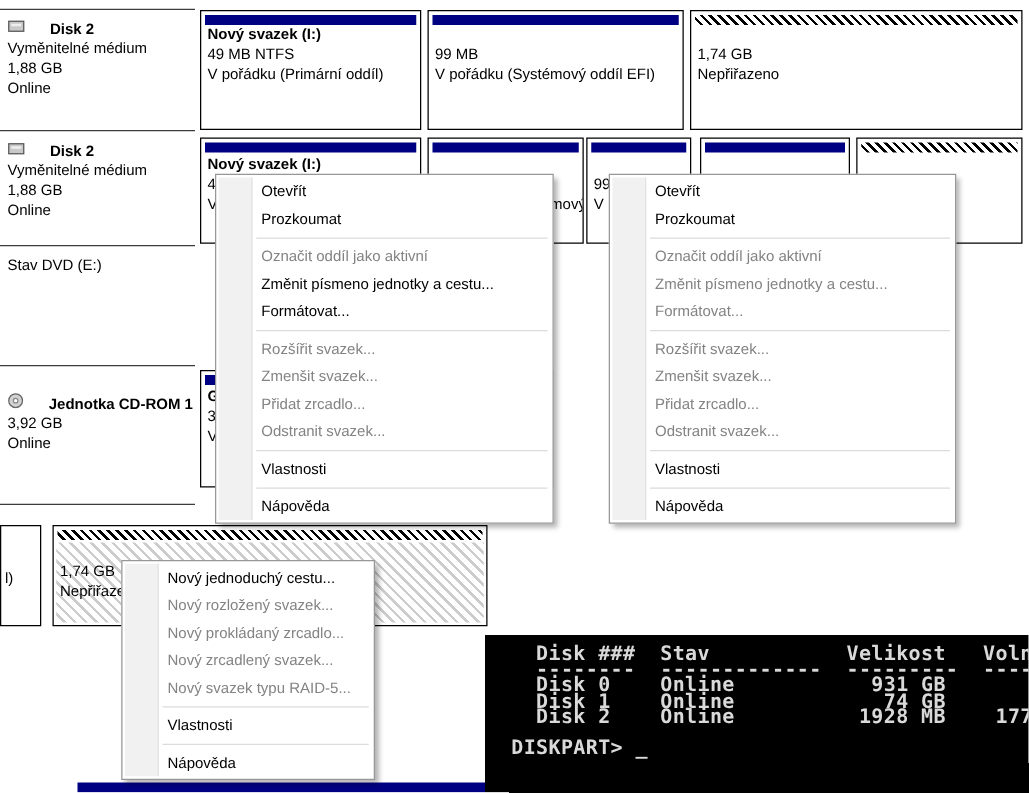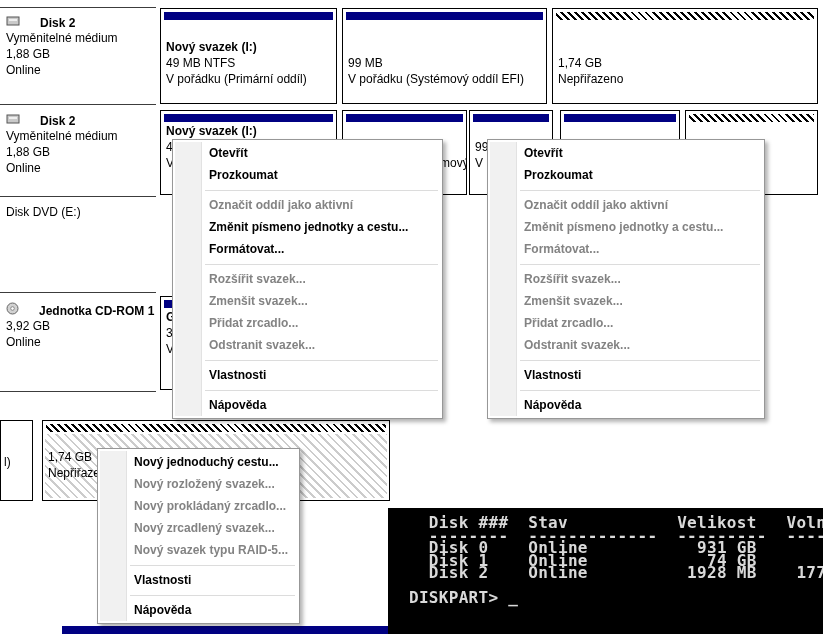--- a/index.html
+++ b/index.html
@@ -12,38 +12,38 @@
               border-bottom:1px solid #3c3c3c; padding:6px 4px 0 6px; }
   .diskcell.first { border-top:1px solid #3c3c3c; }
   .diskcell .title { font-weight:bold; height:16px; display:flex; align-items:flex-end; gap:20px; white-space:nowrap; }
   .diskcell .line { height:16px; line-height:16px; white-space:nowrap; }
 
   
   .block { position:absolute; border:1px solid #000; background:#fff; padding:2px; overflow:hidden; }
   .stripe { height:8px; margin:1px 1px 0 1px; }
   .stripe.primary { background:#000082; }
   .stripe.unalloc { background:repeating-linear-gradient(45deg,#fff 0 3px,#000 3px 5px); }
-  .bname { font-weight:bold; height:15px; line-height:15px; margin:20px 3px 0 3px; white-space:nowrap; }
+  .bname { font-weight:bold; height:15px; line-height:15px; margin:0 3px 0 3px; white-space:nowrap; }
   .bline { height:15px; line-height:15px; margin:1px 3px 0 3px; white-space:nowrap; }
   .block.tight .bname { margin-top:2px; }
   .block.hatched { background:#fff; }
   .block.hatched .body-hatch { position:absolute; left:2px; right:2px; top:13px; bottom:2px;
        background:repeating-linear-gradient(45deg,transparent 0 4px,rgba(0,0,0,.20) 4px 6px); }
   .block .txt-over { position:relative; }
   .bline.solo { margin-top:18px; }
   .cutname { height:15px; line-height:15px; margin:32px 1px 0 1px; white-space:nowrap; }
 
   .navybar { position:absolute; background:#000082; }
 
   
   .menu { position:absolute; background:#fff; border:1px solid #979797;
           box-shadow:3px 3px 4px rgba(0,0,0,.30); padding:2px 0; z-index:10; }
   .menu::before { content:""; position:absolute; left:2px; top:2px; bottom:2px; width:26px;
                   background:#f1f1f1; border-right:1px solid #e2e2e2; }
-  .mitem { position:relative; height:22px; line-height:22px; padding-left:36px; white-space:nowrap; color:#000; cursor:default;font-weight:bold; }
+  .mitem { position:relative; height:22px; line-height:22px; padding-left:36px; white-space:nowrap; color:#000; cursor:default; }
   .mitem.disabled { color:#838383; }
   .msep { position:relative; height:8px; }
   .msep::after { content:""; position:absolute; left:32px; right:4px; top:4px; border-top:1px solid #dcdcdc; }
 
   
   .console { position:absolute; left:388px; top:508px; width:435px; height:126px; background:#000; z-index:5; }
   .console pre { font-family:"DejaVu Sans Mono", monospace; font-weight:bold; font-size:16px;
                  line-height:12.5px; letter-spacing:.3px; color:#d9d9d9; padding:9px 0 0 5px;margin-left:16px; }
 </style>
 </head>
@@ -71,25 +71,25 @@
             <rect x="3" y="4" width="8" height="2" fill="#efefef"></rect>
           </svg></span>
       <span>Disk 2</span>
     </div>
     <div class="line">Vyměnitelné médium</div>
     <div class="line">1,88 GB</div>
     <div class="line">Online</div>
   </div>
 
   <div class="diskcell" style="top:198px;height:95px">
-    <div class="line">Disk DVD (E:)</div>
+    <div class="line">Stav DVD (E:)</div>
     <div class="line"></div>
   </div>
 
-  <div class="diskcell" style="top:296px;height:96px">
+  <div class="diskcell" style="top:308px;height:96px">
     <div class="title">
       <span><svg width="13" height="13">
             <circle cx="6.5" cy="6.5" r="5.5" fill="#d2d2d2" stroke="#666"></circle>
             <circle cx="6.5" cy="6.5" r="1.8" fill="#fff" stroke="#888"></circle>
           </svg></span>
       <span>Jednotka CD-ROM 1</span>
     </div>
     <div class="line">3,92 GB</div>
     <div class="line">Online</div>
   </div>

